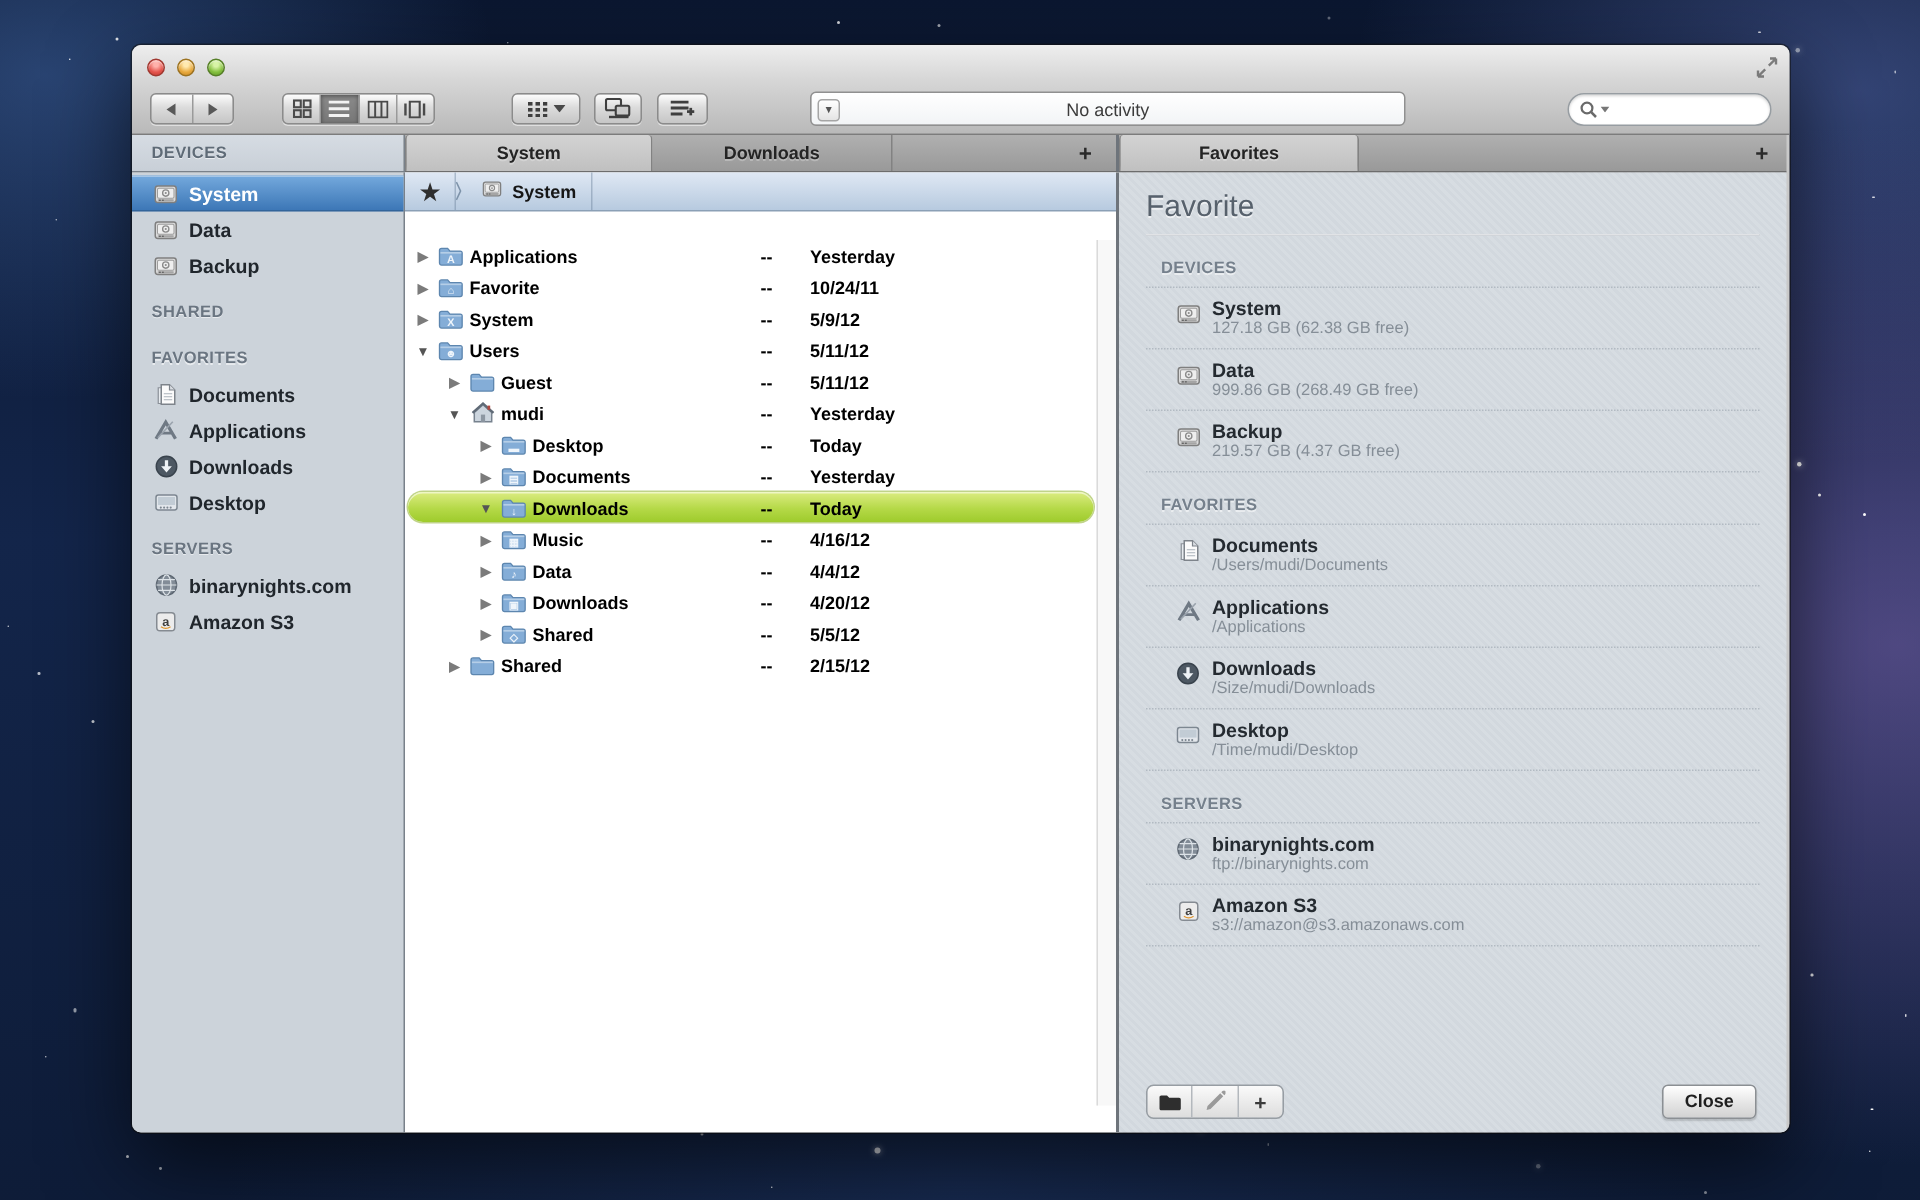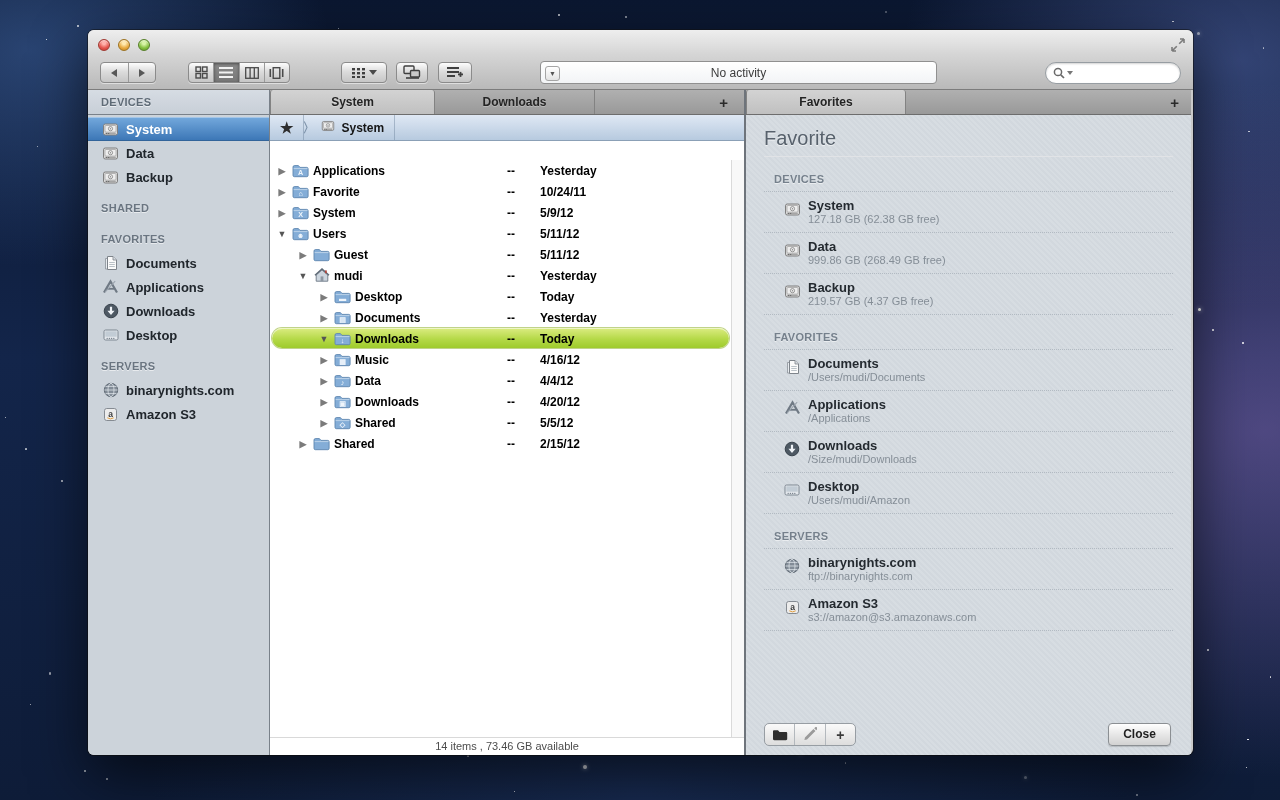--- a/index.html
+++ b/index.html
@@ -774,21 +774,20 @@
                   <path d="M1 3 C1 2.2 1.6 1.6 2.4 1.6 H6.4 l1.6 1.8 H14.8 c.8 0 1.3.6 1.3 1.3 V11.4 c0 .8-.6 1.3-1.3 1.3 H2.4 C1.6 12.7 1 12.1 1 11.4 Z" fill="#84add7" stroke="#5d86af" stroke-width="0.9"></path>
                   <rect x="1.6" y="4" width="14" height="1.1" fill="rgba(255,255,255,0.4)"></rect>
                 </svg>
               </span>
      <span class="fname" style="left:64px;position:relative">Shared</span>
      <span class="fsize">--</span>
      <span class="fmod">2/15/12</span>
    </div>
           </div>
         <div class="scroll-gutter"></div>
-        <div class="statusbar">14 items , 73.46 GB available</div>
       </section>
 
       <section id="inspector">
         <h1>Favorite</h1>
         <div class="rule"></div>
         <div id="panel-sections">
             <div class="psec">
      <div class="psec-head">DEVICES</div>
               <div class="pitem">
       <span class="icn">
@@ -889,21 +888,21 @@
                     <rect x="1" y="2" width="14" height="10" rx="1.6" fill="#e3e7ec" stroke="#7d8791"></rect>
                     <rect x="2.3" y="3.3" width="11.4" height="5.4" fill="#c2ccd5"></rect>
                     <circle cx="4.2" cy="10.4" r="0.7" fill="#7d8791"></circle>
                     <circle cx="6.4" cy="10.4" r="0.7" fill="#7d8791"></circle>
                     <circle cx="8.6" cy="10.4" r="0.7" fill="#7d8791"></circle>
                     <circle cx="10.8" cy="10.4" r="0.7" fill="#7d8791"></circle>
                   </svg>
                 </span>
       <span>
                   <div class="ptitle">Desktop</div>
-                  <div class="psub">/Users/mudi/Amazon</div>
+                  <div class="psub">/Time/mudi/Desktop</div>
                 </span>
               </div>
             </div>
             <div class="psec">
      <div class="psec-head">SERVERS</div>
               <div class="pitem">
       <span class="icn">
                   <svg width="16" height="16" viewBox="0 0 16 16">
                     <circle cx="8" cy="8" r="6.7" fill="#828c97" stroke="#5f6974"></circle>
                     <ellipse cx="8" cy="8" rx="3" ry="6.7" fill="none" stroke="#dde3e8" stroke-width="0.8"></ellipse>

